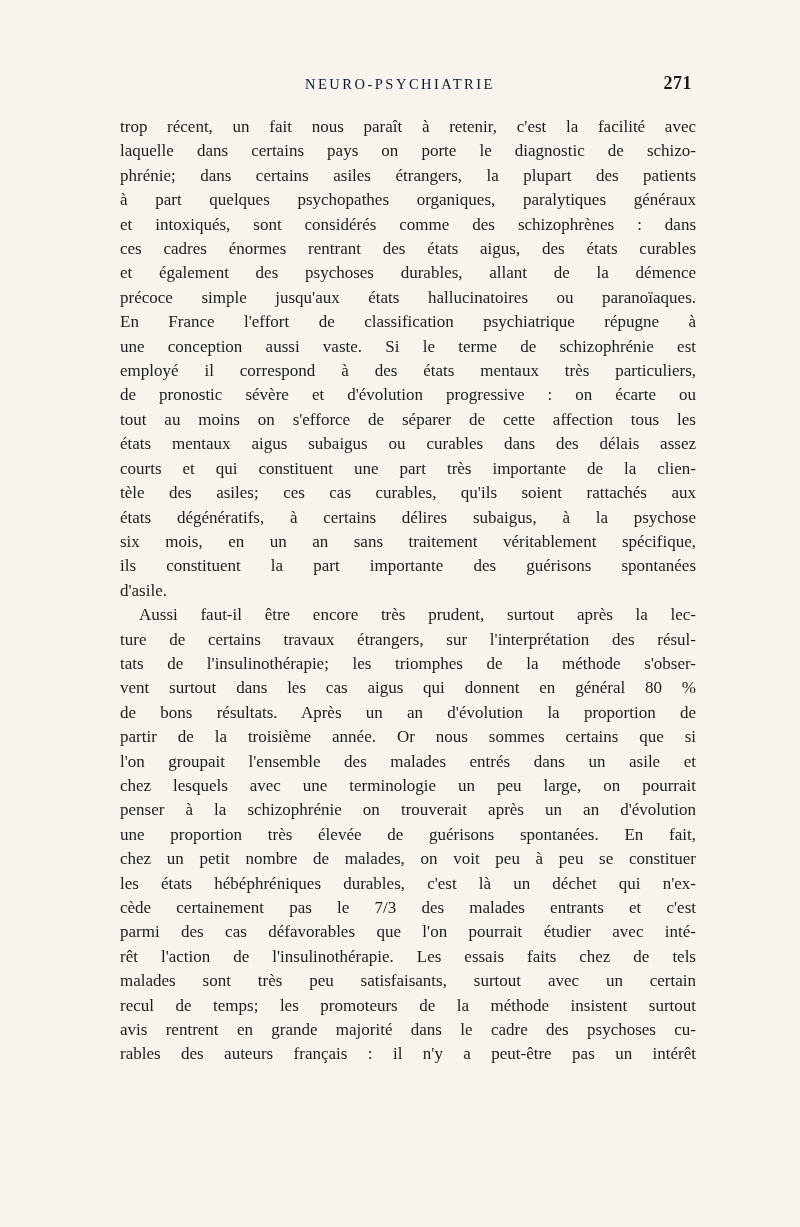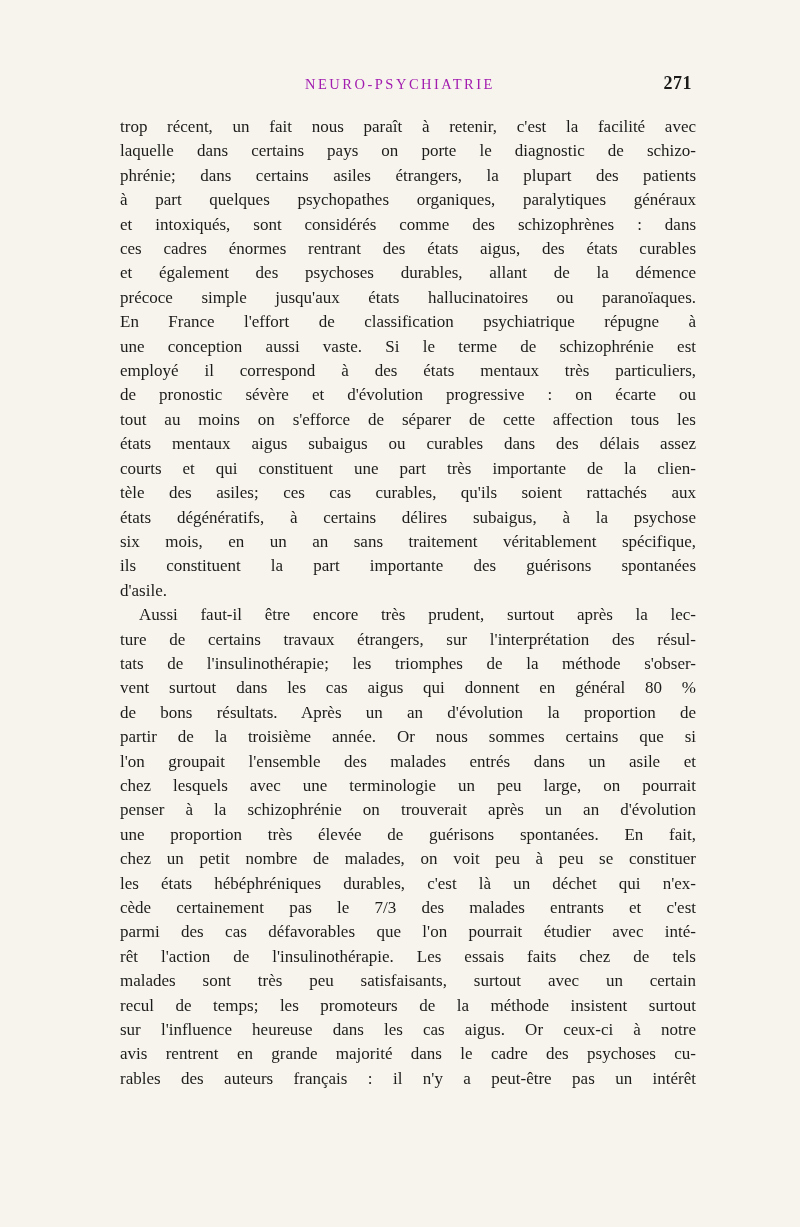--- a/index.html
+++ b/index.html
@@ -25,21 +25,21 @@
     position: relative;
     height: 22px;
     margin-bottom: 17px;
   }
   .running-title {
     display: block;
     text-align: center;
     font-size: 14.5px;
     letter-spacing: 2.5px;
     font-weight: 500;
-    color: #a21caf;
+    color: #0f172a;
   }
   .page-number {
     position: absolute;
     right: 4px;
     top: -3px;
     font-size: 18px;
     font-weight: bold;
     letter-spacing: 0.5px;
     color: #1b1a18;
   }
@@ -105,18 +105,17 @@
         <div class="line">chez lesquels avec une terminologie un peu large, on pourrait</div>
         <div class="line">penser à la schizophrénie on trouverait après un an d'évolution</div>
         <div class="line">une proportion très élevée de guérisons spontanées. En fait,</div>
         <div class="line">chez un petit nombre de malades, on voit peu à peu se constituer</div>
         <div class="line">les états hébéphréniques durables, c'est là un déchet qui n'ex-</div>
         <div class="line">cède certainement pas le 7/3 des malades entrants et c'est</div>
         <div class="line">parmi des cas défavorables que l'on pourrait étudier avec inté-</div>
         <div class="line">rêt l'action de l'insulinothérapie. Les essais faits chez de tels</div>
         <div class="line">malades sont très peu satisfaisants, surtout avec un certain</div>
         <div class="line">recul de temps; les promoteurs de la méthode insistent surtout</div>
-        <div class="line">sur l'influence heureuse dans les cas aigus. Or ceux-ci à notre</div>
         <div class="line">avis rentrent en grande majorité dans le cadre des psychoses cu-</div>
         <div class="line">rables des auteurs français : il n'y a peut-être pas un intérêt</div>
       </div>
     </main>
 </div>
 
 </body></html>

